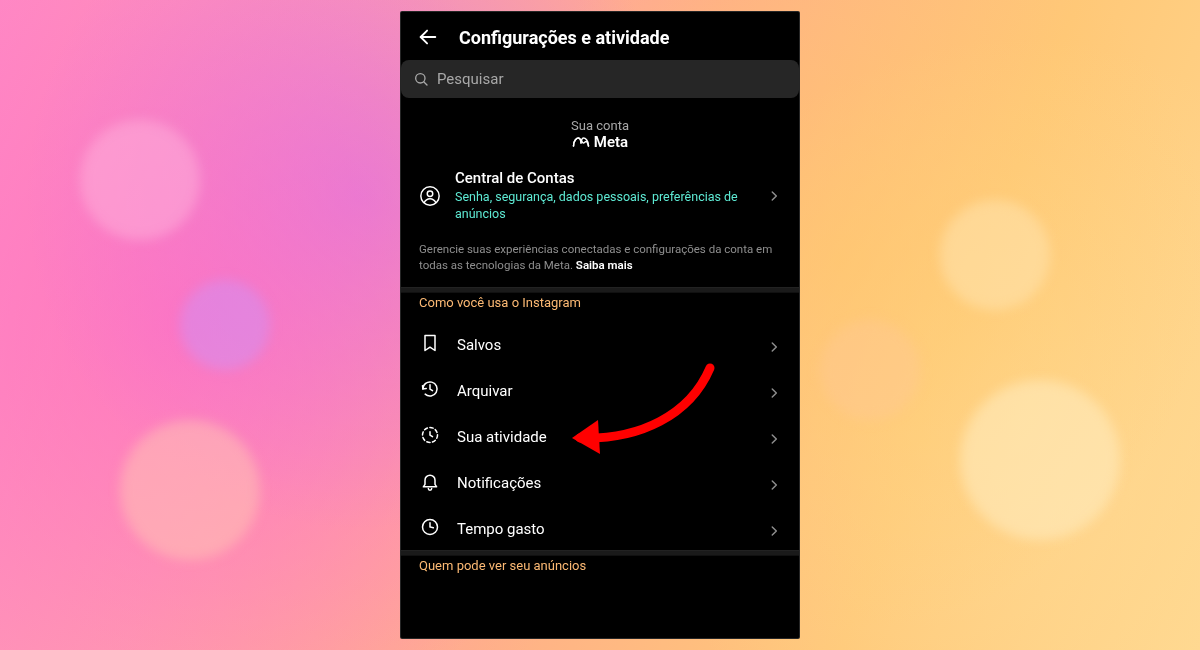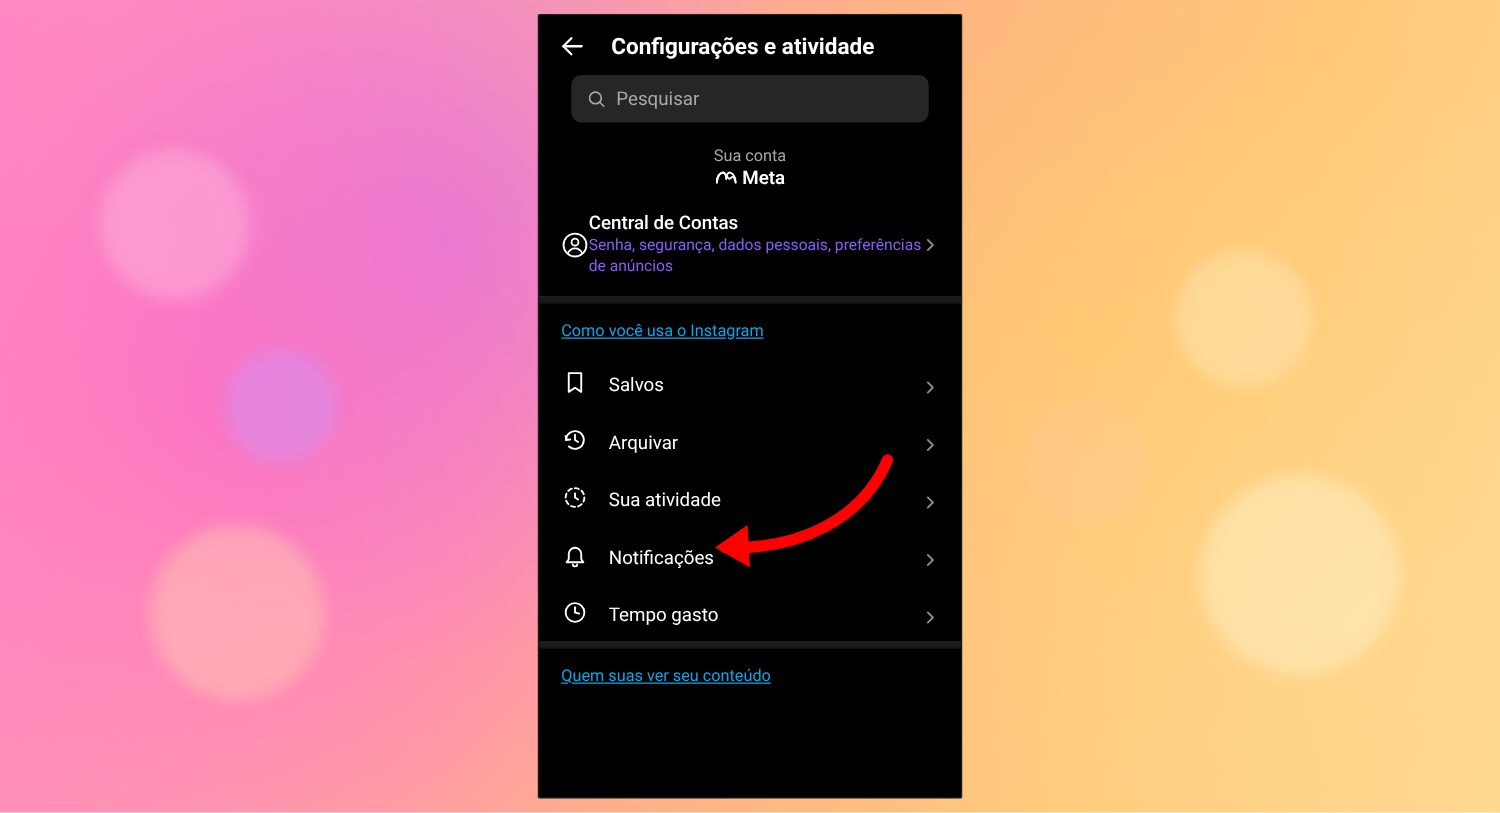--- a/index.html
+++ b/index.html
@@ -21,40 +21,40 @@
     }
     .bokeh { position: absolute; border-radius: 50%; filter: blur(6px); }
     .b1 { width: 120px; height: 120px; background: rgba(255,180,220,0.5); left: 80px; top: 120px; }
     .b2 { width: 90px; height: 90px; background: rgba(200,150,255,0.4); left: 180px; top: 280px; }
     .b3 { width: 140px; height: 140px; background: rgba(255,200,180,0.5); left: 120px; top: 420px; }
     .b4 { width: 110px; height: 110px; background: rgba(255,230,180,0.5); right: 150px; top: 200px; }
     .b5 { width: 160px; height: 160px; background: rgba(255,240,200,0.5); right: 80px; top: 380px; }
     .b6 { width: 100px; height: 100px; background: rgba(255,200,150,0.4); right: 280px; top: 320px; }
 
     .phone {
-      width: 340px;
+      width: 400px;
       height: 628px;
       background: #000;
       border: 1px solid rgba(255,255,255,0.15);
       border-radius: 2px;
       color: #fff;
       overflow: hidden;
       position: relative;
       z-index: 10;
     }
     .header {
       display: flex;
       align-items: center;
       padding: 14px 16px 12px;
       gap: 20px;
     }
     .header-title { font-size: 18px; font-weight: 700; }
     .back-btn { display: flex; align-items: center; justify-content: center; }
     .search {
-      margin: 0 26px 14px;
+      margin: 0 0 14px;
       background: #262626;
       border-radius: 8px;
       padding: 10px 12px;
       display: flex;
       align-items: center;
       gap: 8px;
       color: #a8a8a8;
       font-size: 15px;
     }
     .section-hdr {
@@ -64,38 +64,37 @@
       padding: 6px 18px 10px;
       color: #a8a8a8;
       font-size: 13px;
       flex-direction: column;
     }
     .meta-logo { color: #fff; font-weight: 600; font-size: 15px; display: flex; align-items: center; gap: 4px; text-align: right; }
     .account-row {
       display: flex;
       align-items: center;
       padding: 8px 18px 14px;
-      gap: 0;
+      gap: 14px;
     }
     .account-text { flex: 1; }
     .account-title { font-size: 15px; font-weight: 500; color: #fff; margin-bottom: 2px; }
-    .account-sub { font-size: 12.5px; color: #8b5cf6; line-height: 1.35; }
+    .account-sub { font-size: 12.5px; color: #5eead4; line-height: 1.35; }
     .account-desc {
       padding: 4px 18px 14px;
       font-size: 11.5px;
       color: #8e8e8e;
       line-height: 1.4;
     }
     .account-desc .link { color: #fff; font-weight: 600; }
     .divider { height: 6px; background: #1a1a1a; border-top: 1px solid #222; border-bottom: 1px solid #111; }
     .section-title {
-      padding: 15px 18px 10px;
-      color: #0ea5e9;
+      padding: 2px 18px 10px;
+      color: #fdba74;
       font-size: 13px;
-      text-decoration: underline;
     }
     .menu-item {
       display: flex;
       align-items: flex-end;
       padding: 12px 18px;
       gap: 16px;
     }
     .menu-icon { width: 22px; height: 22px; display: flex; align-items: center; justify-content: center; flex-shrink: 0; }
     .menu-label { flex: 1; font-size: 15px; color: #fff; }
     .chevron { color: #8e8e8e; }
@@ -160,20 +159,23 @@
     </div>
     <div class="account-text">
       <div class="account-title">Central de Contas</div>
       <div class="account-sub">Senha, segurança, dados pessoais, preferências de anúncios</div>
     </div>
     <svg class="chevron" width="14" height="14" viewBox="0 0 24 24" fill="none" stroke="#8e8e8e" stroke-width="2.5" stroke-linecap="round" stroke-linejoin="round">
         <polyline points="9 5 16 12 9 19"></polyline>
       </svg>
   </div>
 
+  <div class="account-desc">
+    <span>Gerencie suas experiências conectadas e configurações da conta em todas as tecnologias da Meta. </span><span class="link">Saiba mais</span>
+  </div>
 
   <div class="divider"></div>
 
   <div class="section-title">Como você usa o Instagram</div>
 
   <div class="menu-item">
     <div class="menu-icon">
       <svg width="20" height="20" viewBox="0 0 24 24" fill="none" stroke="#fff" stroke-width="1.8" stroke-linejoin="round">
           <path d="M6 3h12v18l-6-4-6 4V3z"></path>
         </svg>
@@ -232,21 +234,21 @@
         </svg>
     </div>
     <div class="menu-label">Tempo gasto</div>
     <svg class="chevron" width="14" height="14" viewBox="0 0 24 24" fill="none" stroke="#8e8e8e" stroke-width="2.5" stroke-linecap="round" stroke-linejoin="round">
         <polyline points="9 5 16 12 9 19"></polyline>
       </svg>
   </div>
 
   <div class="divider"></div>
 
-  <div class="section-title">Quem suas ver seu conteúdo</div>
+  <div class="section-title">Quem pode ver seu anúncios</div>
 
 </div>
 
 <div class="arrow-annotation">
   <svg width="170" height="120" viewBox="0 0 170 120">
     <defs>
       <marker id="ah" markerWidth="8" markerHeight="8" refX="3" refY="4" orient="auto">
         <path d="M0,0 L8,4 L0,8 L2,4 Z" fill="#ff0000"></path>
       </marker>
     </defs>

